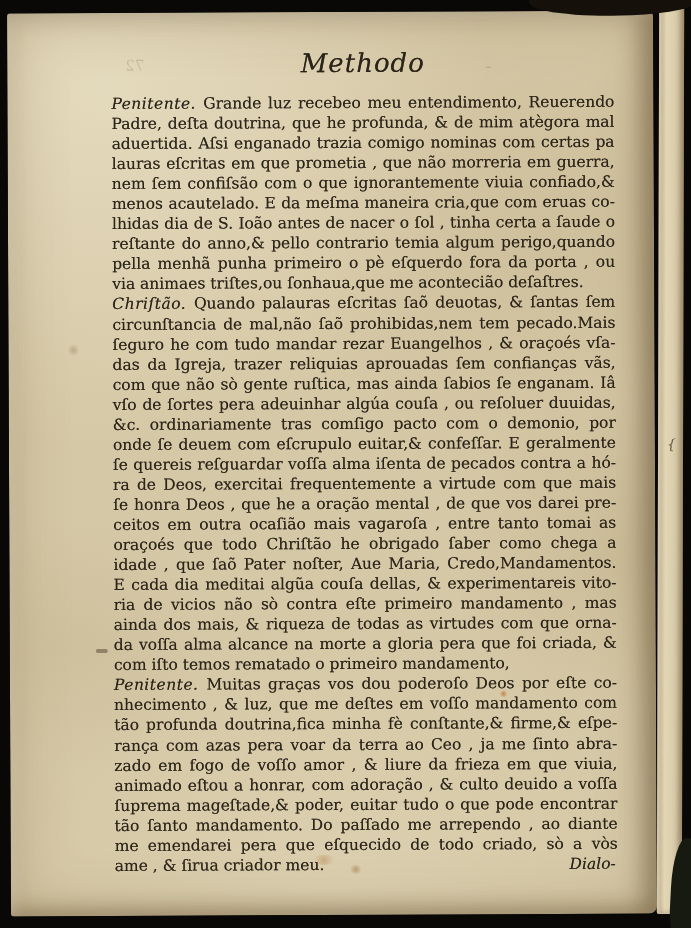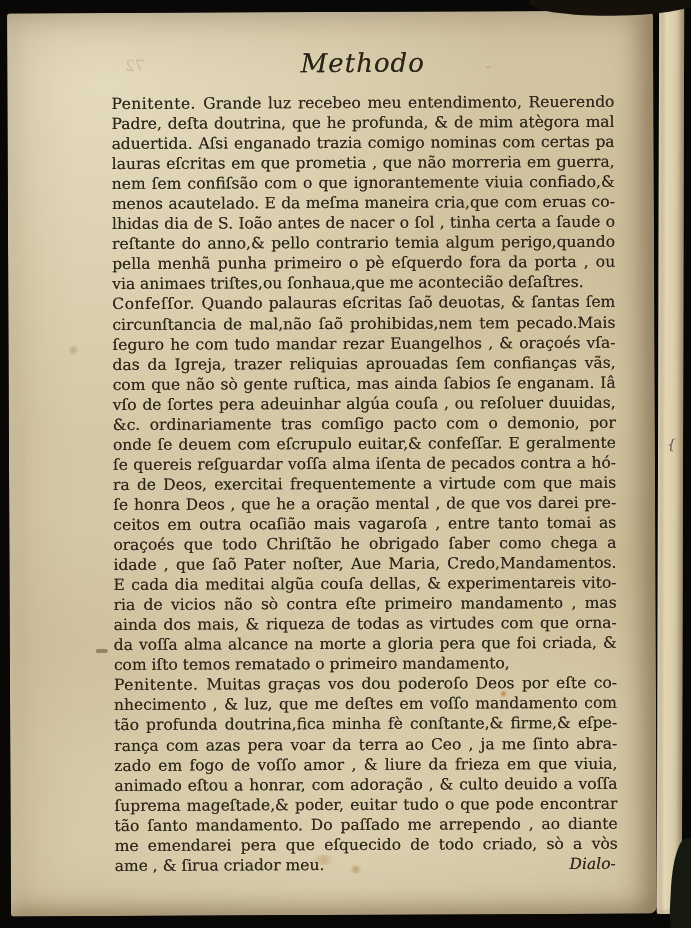--- a/index.html
+++ b/index.html
@@ -60,21 +60,21 @@
   .text-block {
     position:absolute; left:104px; top:81px; width:503px;
   }
   .line {
     line-height:20.05px; font-size:15.5px;
     text-align:justify; text-align-last:justify;
     white-space:nowrap; overflow:visible;
     text-shadow:0 0 0.5px rgba(43,36,25,0.65);
   }
   .line.para-end { text-align-last:left; }
-  .line .lead { letter-spacing:0.5px; }
+  .line .lead { font-style:italic; letter-spacing:0.5px; }
   .catchword {
     position:absolute; right:2px; bottom:0px;
     font-style:italic; font-size:15.5px; line-height:20.05px;
     text-shadow:0 0 0.5px rgba(43,36,25,0.65);
     text-align:right;
   }
   .stain { position:absolute; border-radius:50%; pointer-events:none; }
   .stain-a { left:489px; top:679px; width:9px; height:7px;
     background:radial-gradient(circle, rgba(190,110,40,0.75), rgba(190,110,40,0) 70%); }
   .stain-b { left:338px; top:853px; width:14px; height:9px;
@@ -99,21 +99,21 @@
       <div class="line"><span class="lead">Penitente. </span><span>Grande luz recebeo meu entendimento, Reuerendo</span></div>
         <div class="line"><span>Padre, deſta doutrina, que he profunda, &amp; de mim atègora mal</span></div>
         <div class="line"><span>aduertida. Aſsi enganado trazia comigo nominas com certas pa</span></div>
         <div class="line"><span>lauras eſcritas em que prometia , que não morreria em guerra,</span></div>
         <div class="line"><span>nem ſem confiſsão com o que ignorantemente viuia confiado,&amp;</span></div>
         <div class="line"><span>menos acautelado. E da meſma maneira cria,que com eruas co-</span></div>
         <div class="line"><span>lhidas dia de S. Ioão antes de nacer o ſol , tinha certa a ſaude o</span></div>
         <div class="line"><span>reſtante do anno,&amp; pello contrario temia algum perigo,quando</span></div>
         <div class="line"><span>pella menhã punha primeiro o pè eſquerdo fora da porta , ou</span></div>
         <div class="line para-end"><span>via animaes triſtes,ou ſonhaua,que me acontecião deſaſtres.</span></div>
-        <div class="line"><span class="lead">Confeſſor. </span><span>Quando palauras eſcritas ſaõ deuotas, &amp; ſantas ſem</span></div>
+        <div class="line"><span class="lead">Chriſtão. </span><span>Quando palauras eſcritas ſaõ deuotas, &amp; ſantas ſem</span></div>
         <div class="line"><span>circunſtancia de mal,não ſaõ prohibidas,nem tem pecado.Mais</span></div>
         <div class="line"><span>ſeguro he com tudo mandar rezar Euangelhos , &amp; oraçoés vſa-</span></div>
         <div class="line"><span>das da Igreja, trazer reliquias aprouadas ſem confianças vãs,</span></div>
         <div class="line"><span>com que não sò gente ruſtica, mas ainda ſabios ſe enganam. Iâ</span></div>
         <div class="line"><span>vſo de ſortes pera adeuinhar algúa couſa , ou reſoluer duuidas,</span></div>
         <div class="line"><span>&amp;c. ordinariamente tras comſigo pacto com o demonio, por</span></div>
         <div class="line"><span>onde ſe deuem com eſcrupulo euitar,&amp; confeſſar. E geralmente</span></div>
         <div class="line"><span>ſe quereis reſguardar voſſa alma iſenta de pecados contra a hó-</span></div>
         <div class="line"><span>ra de Deos, exercitai frequentemente a virtude com que mais</span></div>
         <div class="line"><span>ſe honra Deos , que he a oração mental , de que vos darei pre-</span></div>

